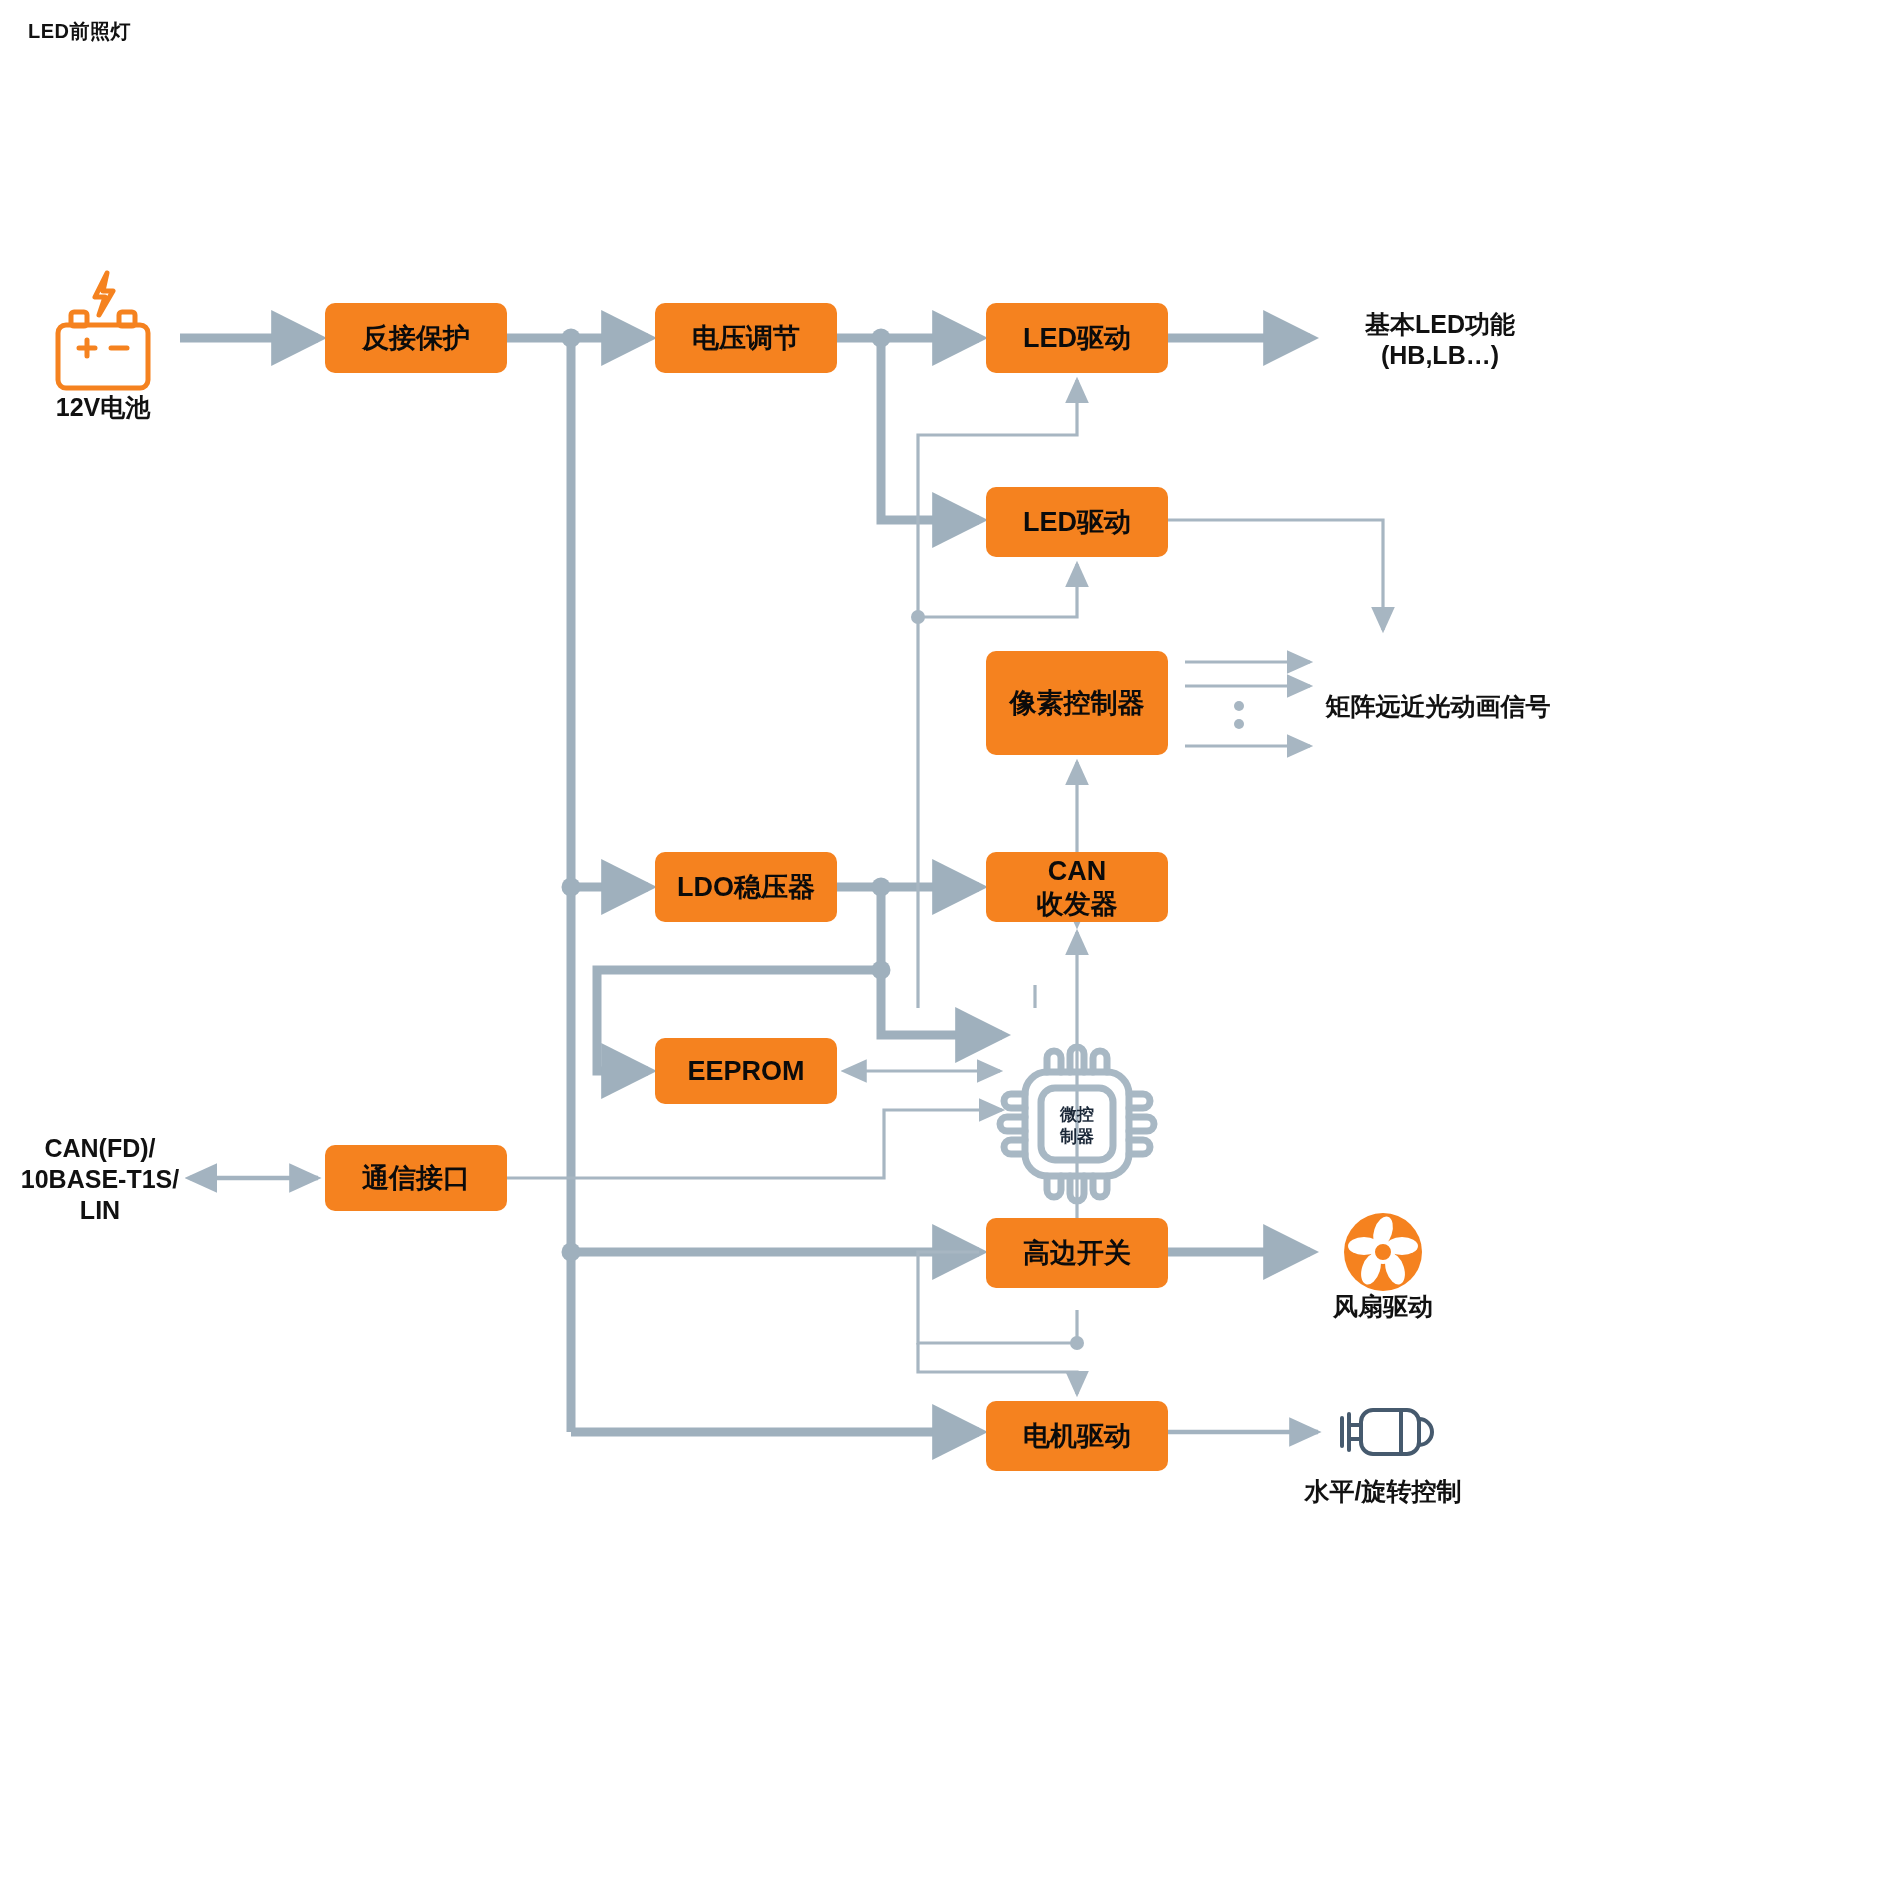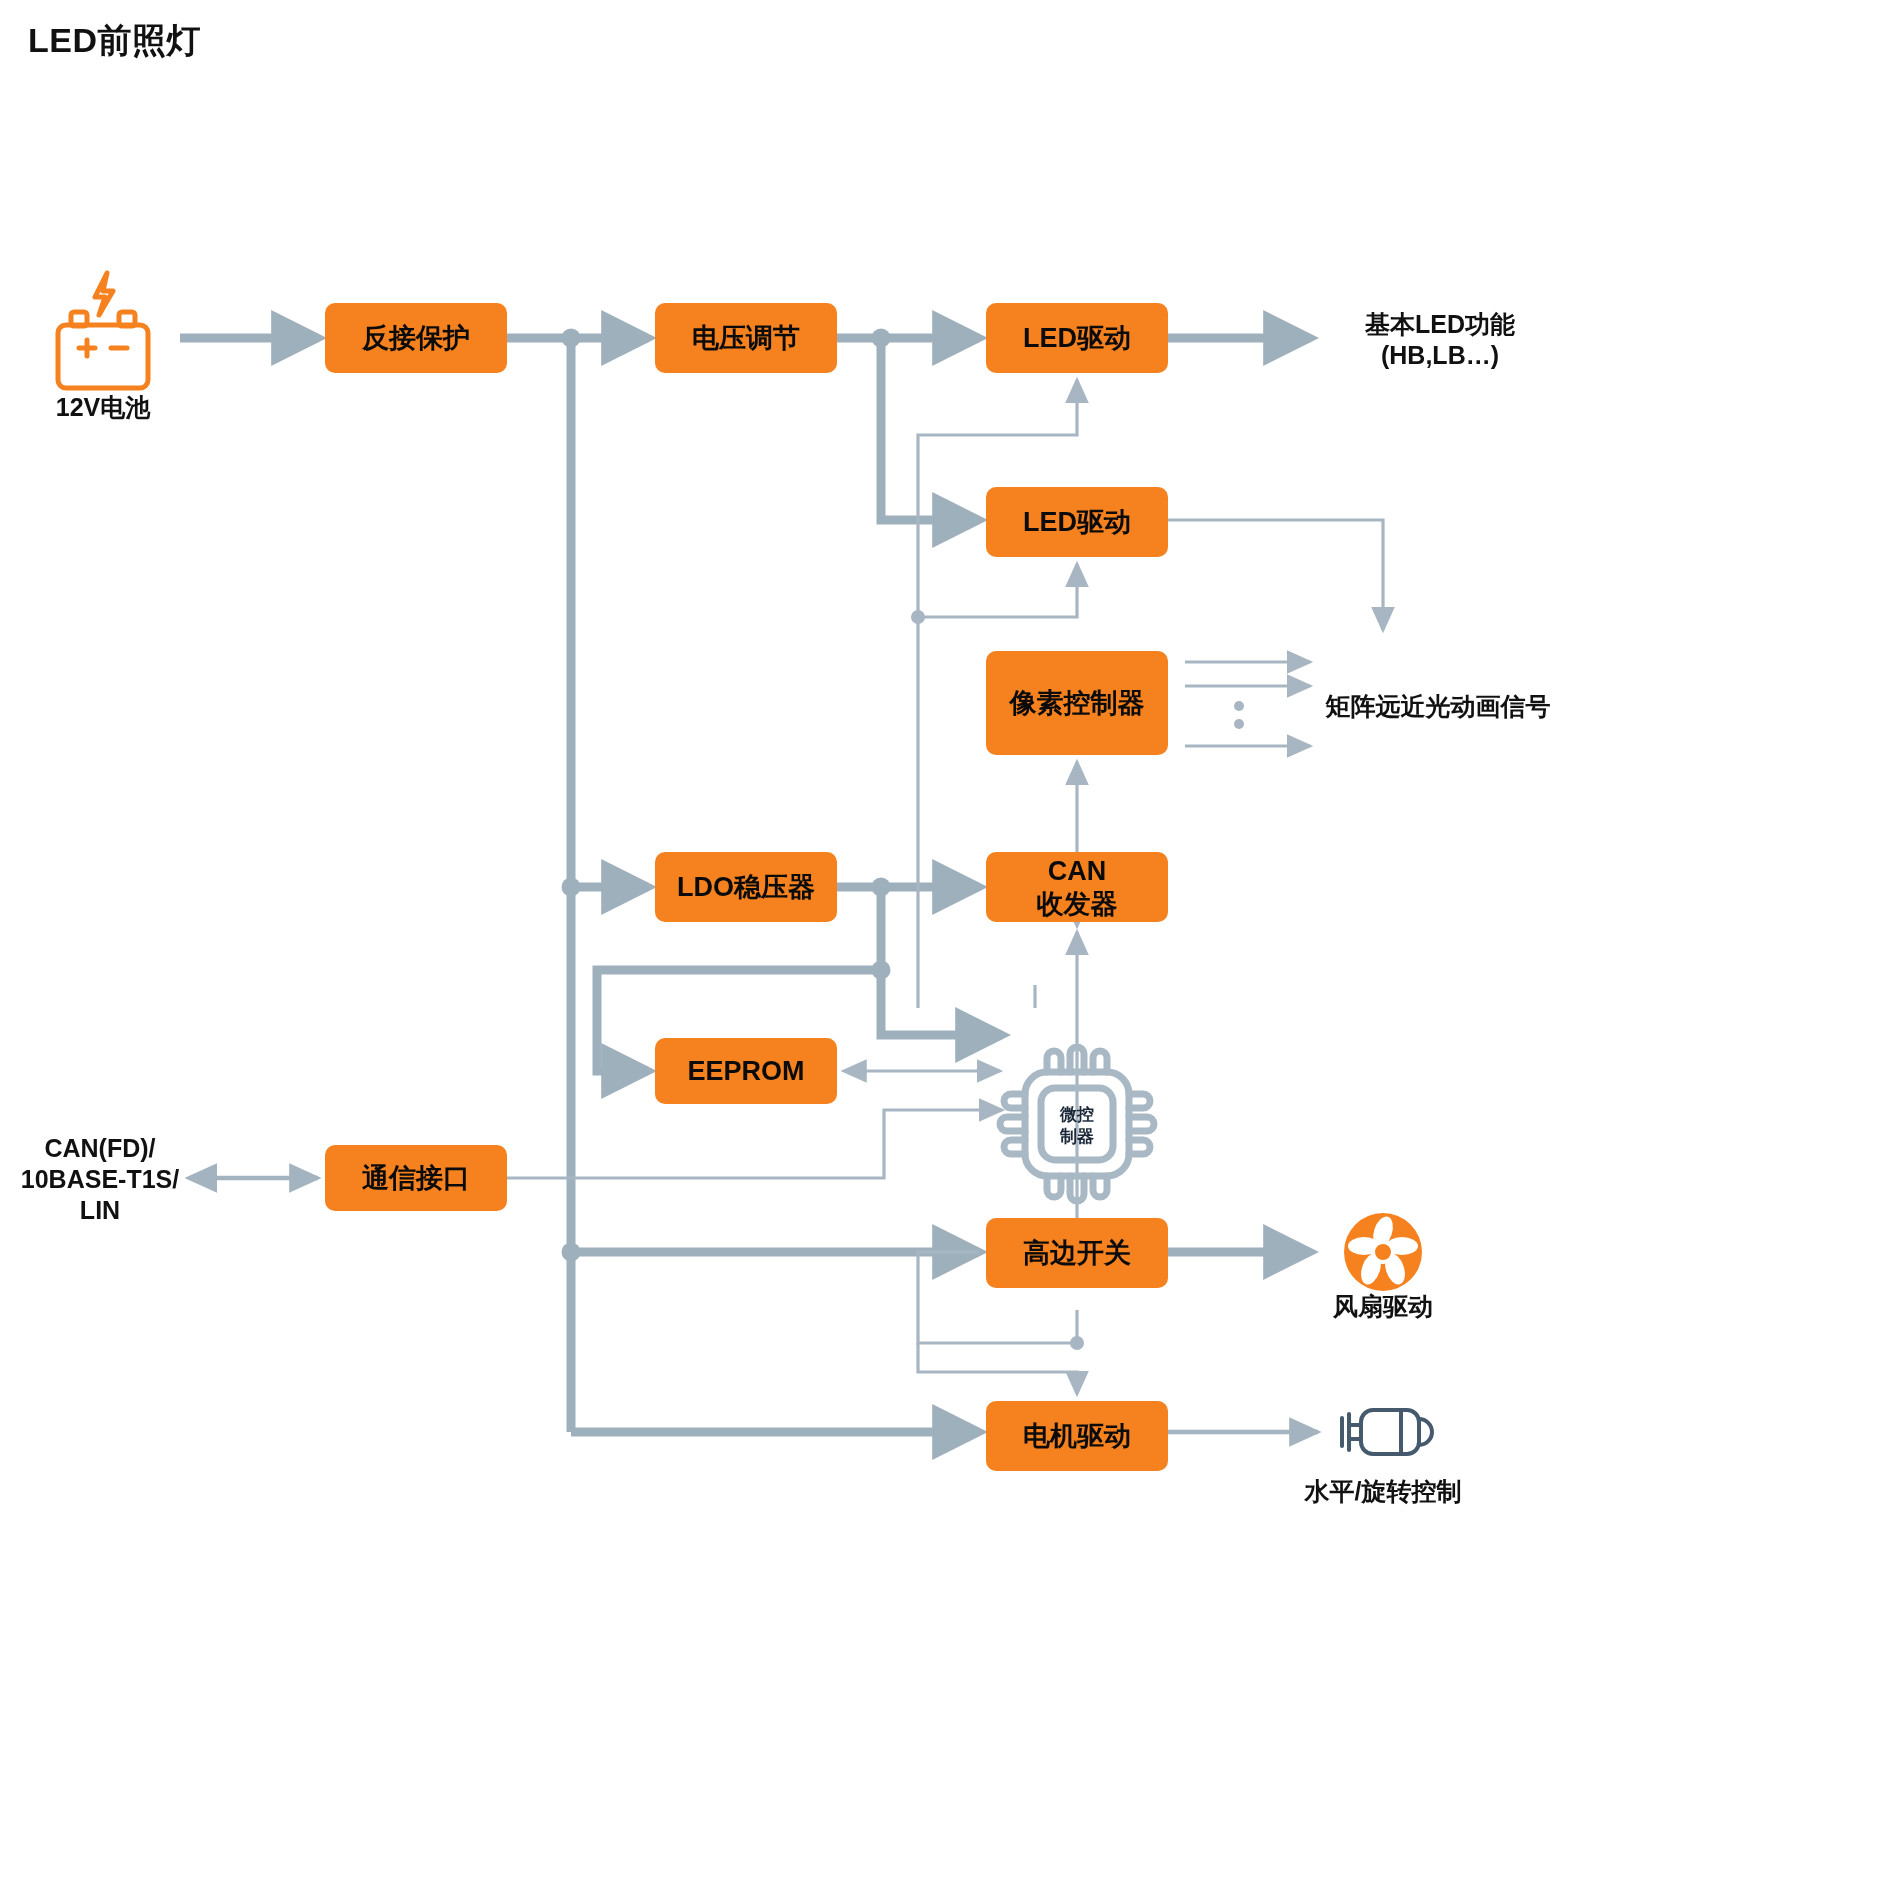--- a/index.html
+++ b/index.html
@@ -15,21 +15,21 @@
     position: relative;
     width: 1900px;
     height: 1897px;
     background: #ffffff;
     overflow: hidden;
   }
   #page-title {
     position: absolute;
     left: 28px;
     top: 18px;
-    font-size: 34px;
+    font-size: 20px;
     font-weight: bold;
     color: #111111;
     letter-spacing: 0.5px;
   }
   svg.diagram {
     position: absolute;
     left: 0;
     top: 0;
     width: 1900px;
     height: 1897px;

